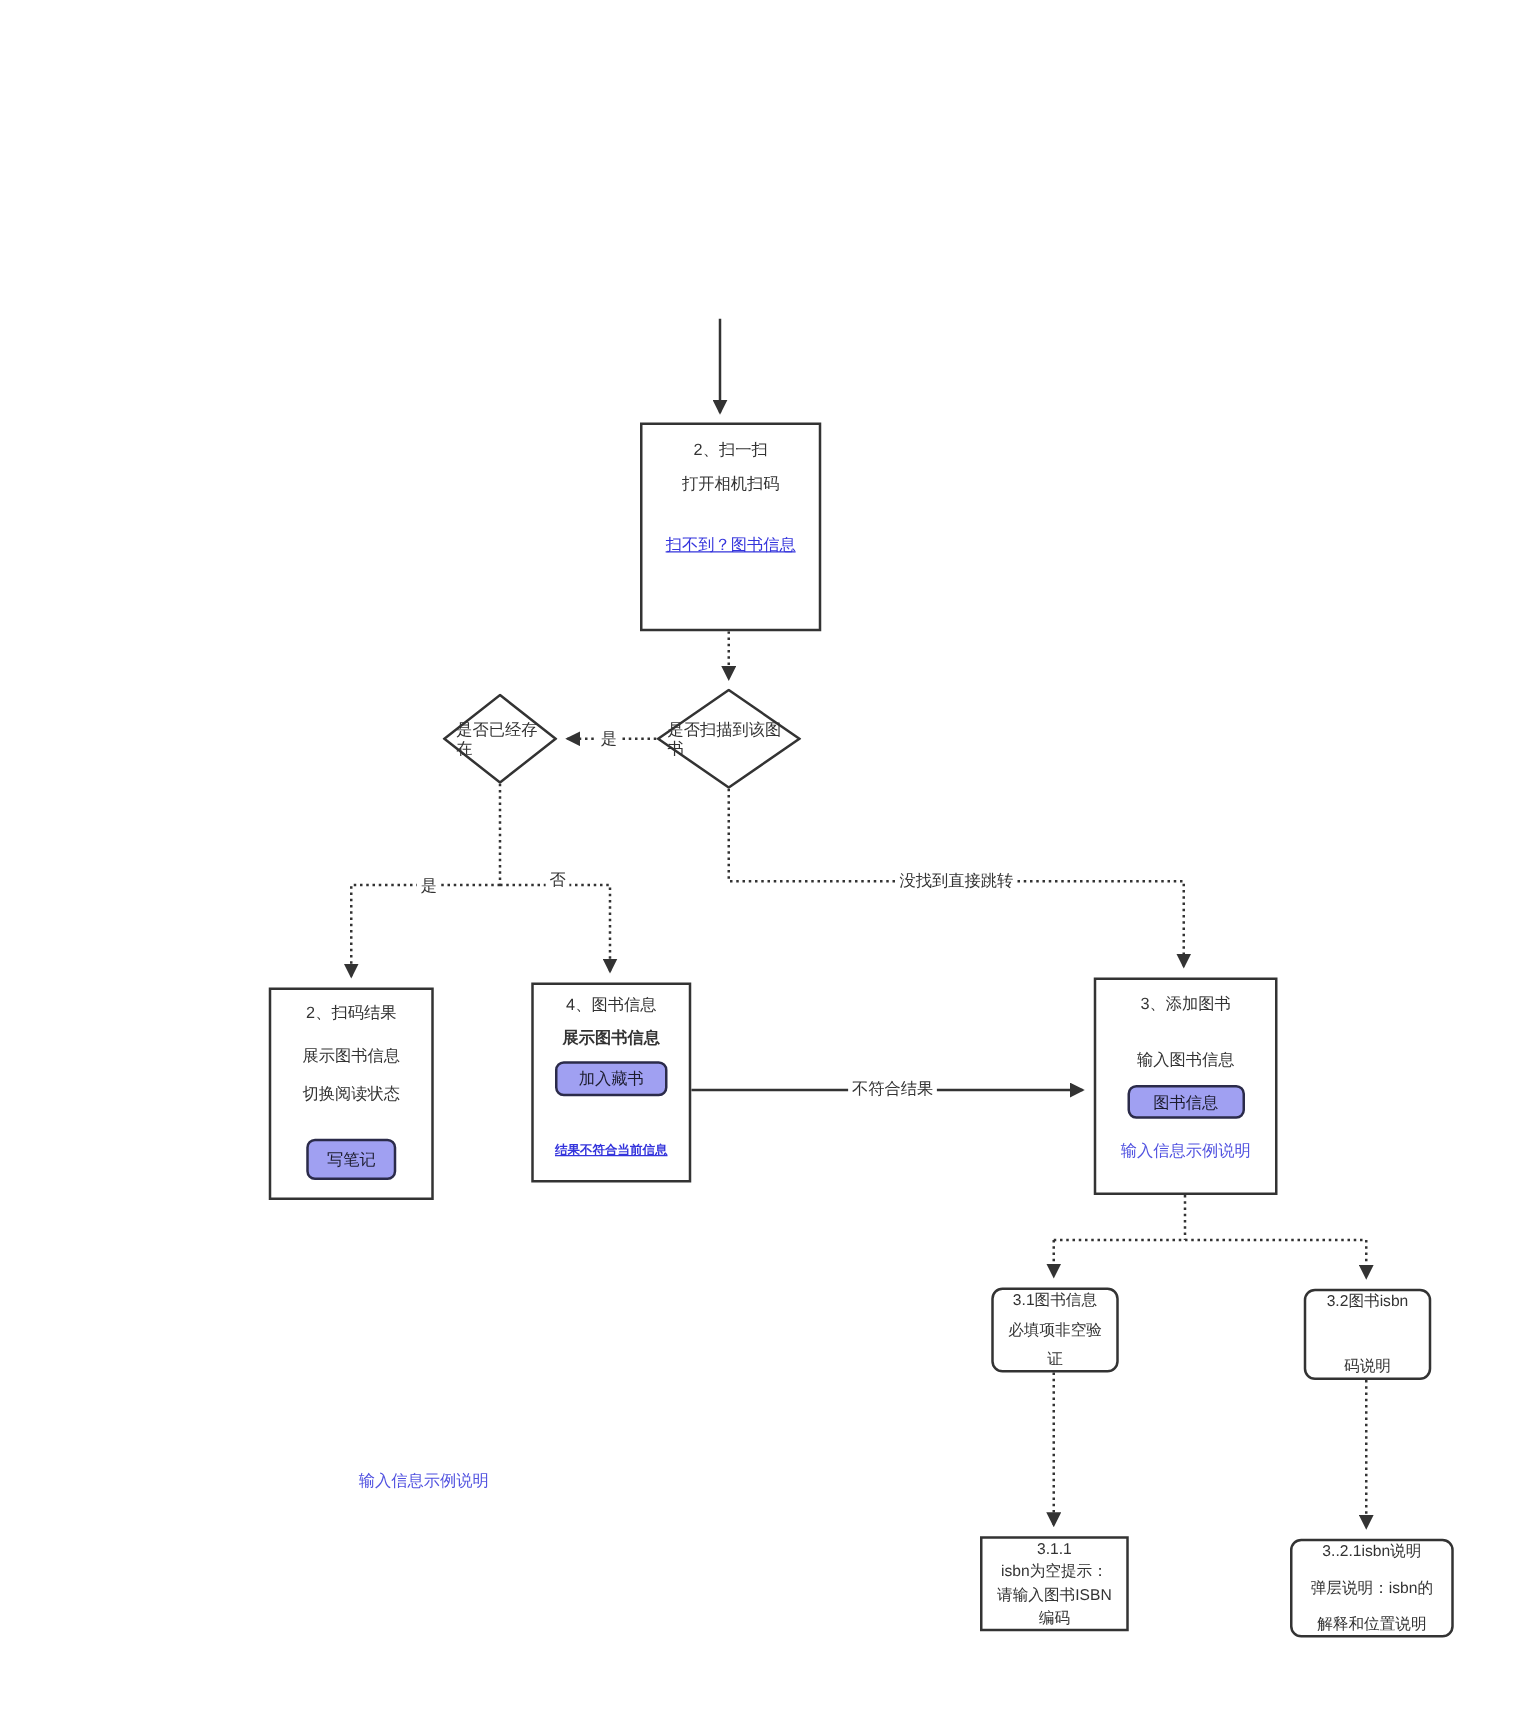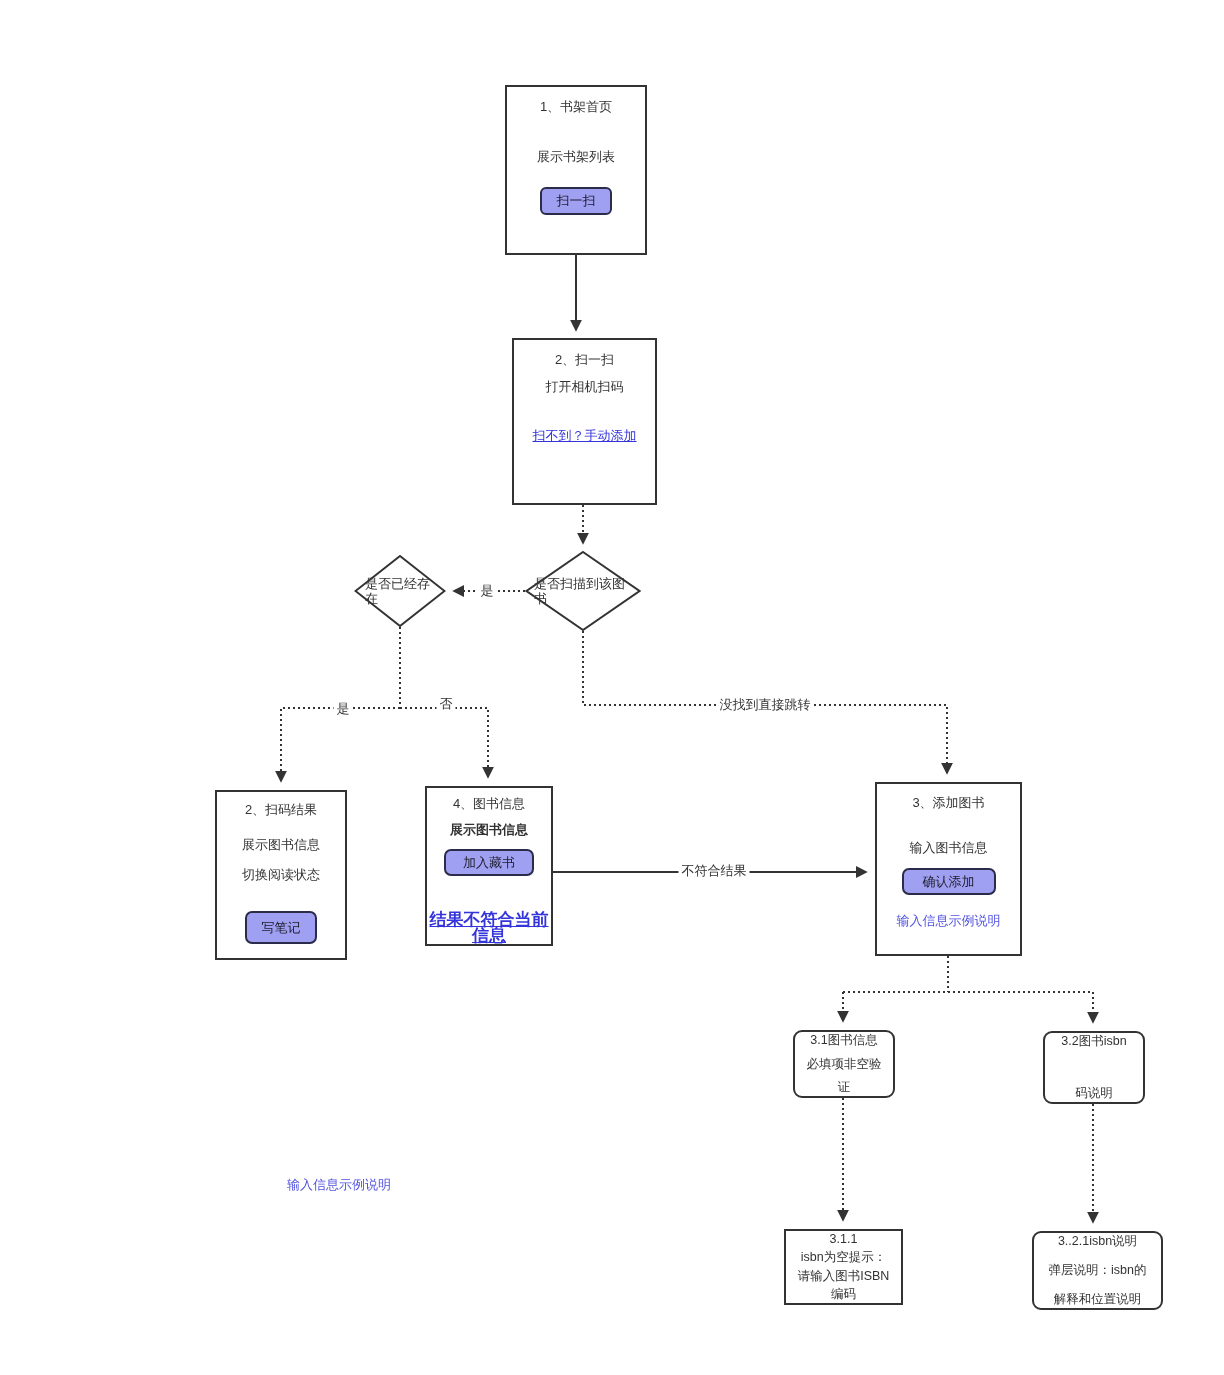--- a/index.html
+++ b/index.html
@@ -58,30 +58,25 @@
       <polyline points="553,872 866,872" marker-end="url(#arr)"></polyline>
       <polyline points="948,956 948,992" stroke-dasharray="2 3"></polyline>
       <polyline points="843,992 1093,992" stroke-dasharray="2 3"></polyline>
       <polyline points="843,992 843,1021" stroke-dasharray="2 3" marker-end="url(#arr)"></polyline>
       <polyline points="1093,992 1093,1022" stroke-dasharray="2 3" marker-end="url(#arr)"></polyline>
       <polyline points="843,1098 843,1220" stroke-dasharray="2 3" marker-end="url(#arr)"></polyline>
       <polyline points="1093,1104 1093,1222" stroke-dasharray="2 3" marker-end="url(#arr)"></polyline>
     </g>
   </svg>
 
-  <div class="node" style="left:505px;top:85px;width:142px;height:170px">
-    <div class="t">1、书架首页</div>
-    <div style="margin-top:34px">展示书架列表</div>
-    <button class="btn" style="margin-top:22px;width:72px;height:28px;border-radius:6px">扫一扫</button>
-  </div>
 
   <div class="node" style="left:512px;top:338px;width:145px;height:167px">
     <div class="t" style="">2、扫一扫</div>
     <div style="margin-top:11px">打开相机扫码</div>
-    <a class="link" style="margin-top:33px">扫不到？手动添加</a>
+    <a class="link" style="margin-top:33px">扫不到？图书信息</a>
   </div>
 
   <div class="diamond" style="left:525px;top:551px;width:116px;height:80px">
     <svg width="116" height="80" viewBox="0 0 116 80">
       <polygon points="58,1 114.5,40 58,79 1.5,40" fill="#fff" stroke="#333" stroke-width="2"></polygon>
     </svg>
     <div class="dl">
       <span style="width:98px">是否扫描到该图书</span>
     </div>
   </div>
@@ -99,27 +94,27 @@
     <div class="t" style="margin-top:10px">2、扫码结果</div>
     <div style="margin-top:19px">展示图书信息</div>
     <div style="margin-top:14px">切换阅读状态</div>
     <button class="btn" style="margin-top:28px;width:72px;height:33px">写笔记</button>
   </div>
 
   <div class="node" style="left:425px;top:786px;width:128px;height:160px">
     <div class="t" style="margin-top:8px">4、图书信息</div>
     <div class="bold" style="margin-top:10px;font-weight:600">展示图书信息</div>
     <button class="btn" style="margin-top:11px;width:90px;height:28px">加入藏书</button>
-    <a class="link bold" style="margin-top:36px;font-size:17px">结果不符合当前信息</a>
+    <a class="link bold" style="margin-top:36px;font-size:10px">结果不符合当前信息</a>
   </div>
 
   <div class="node" style="left:875px;top:782px;width:147px;height:174px">
     <div class="t" style="margin-top:11px">3、添加图书</div>
     <div style="margin-top:29px">输入图书信息</div>
-    <button class="btn" style="margin-top:12px;width:94px;height:27px">确认添加</button>
+    <button class="btn" style="margin-top:12px;width:94px;height:27px">图书信息</button>
     <a class="note-link" style="margin-top:18px">输入信息示例说明</a>
   </div>
 
   <div class="node rounded small" style="left:793px;top:1030px;width:102px;height:68px">
     <div>3.1图书信息</div>
     <div>必填项非空验</div>
     <div>证</div>
   </div>
 
   <div class="node rounded small" style="left:1043px;top:1031px;width:102px;height:73px">

